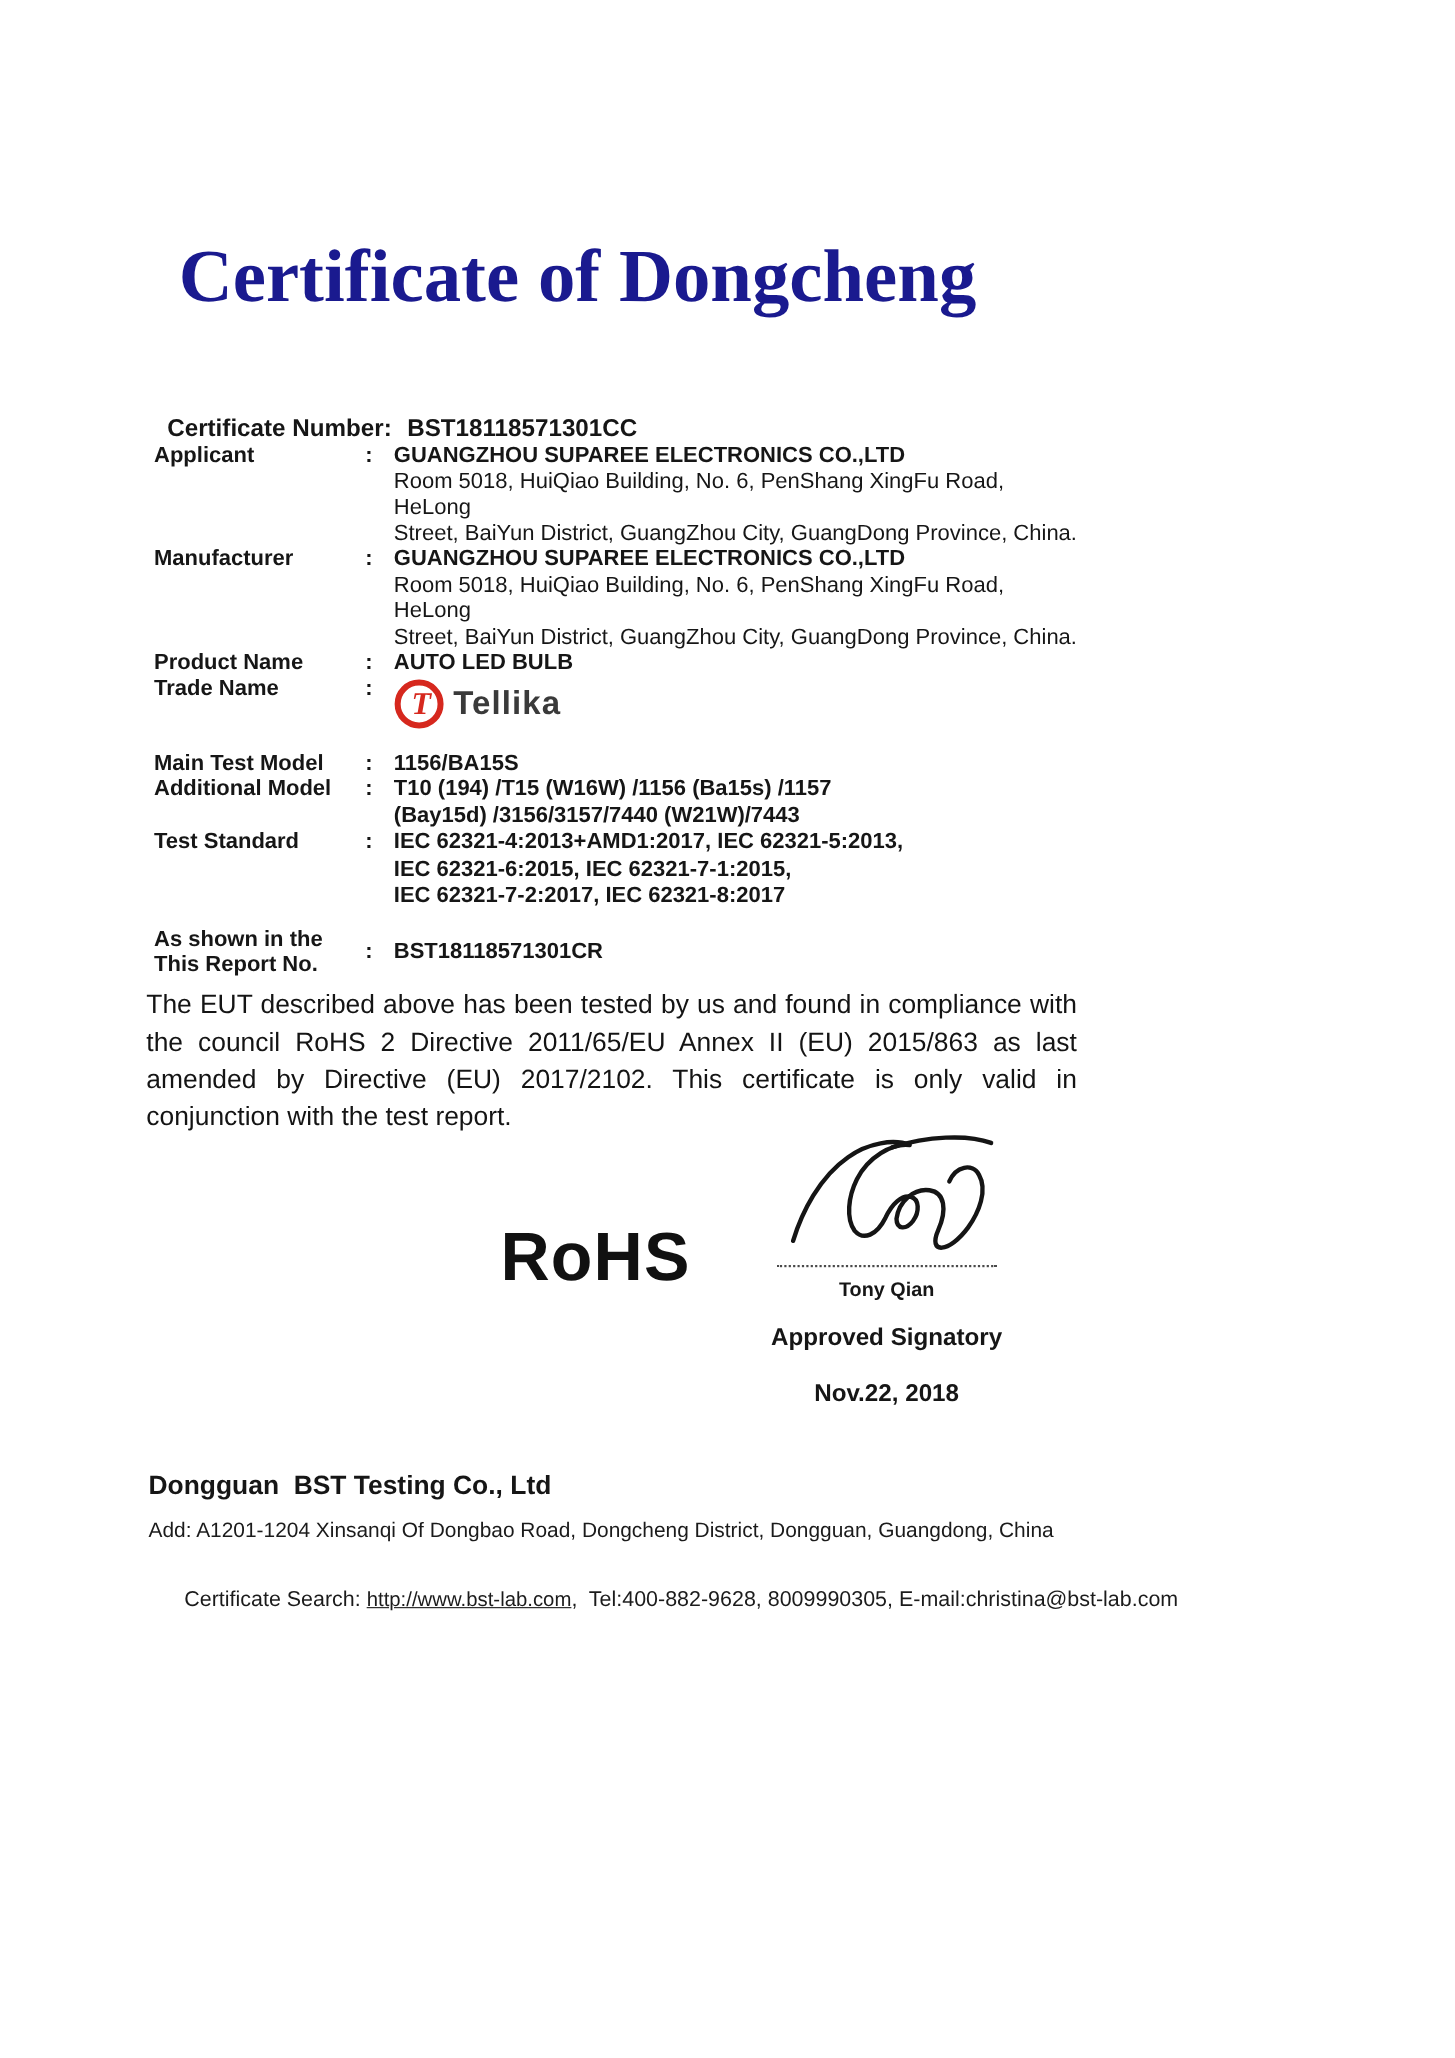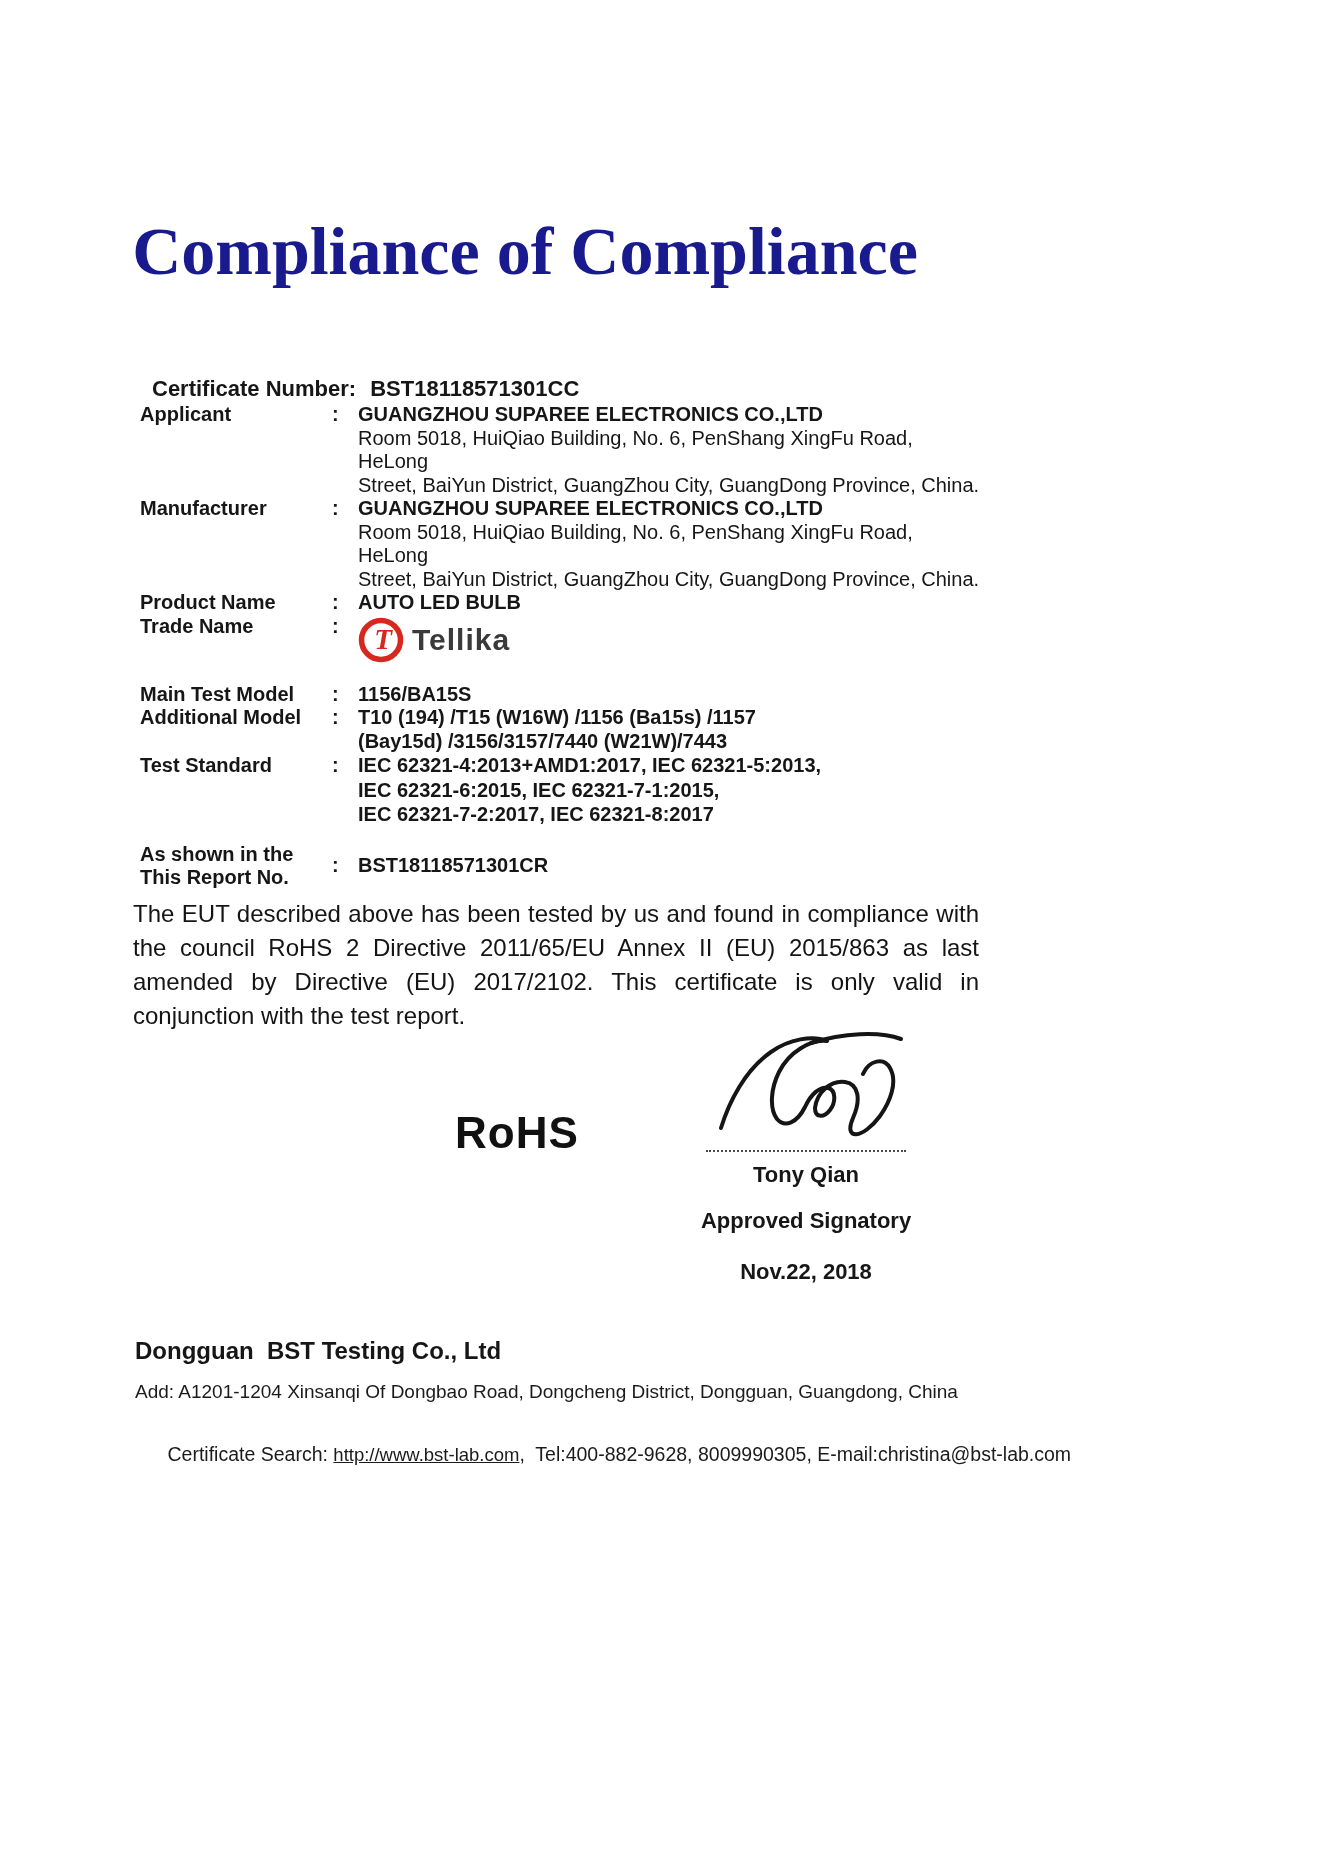--- a/index.html
+++ b/index.html
@@ -54,51 +54,51 @@
   
   .statement {
     position: absolute; top: 897px; left: 133px; width: 846px;
     font-size: 24px; line-height: 34px; text-align: justify;
     color: #141414;
   }
 
   
   .rohs {
     position: absolute; top: 1108px; left: 455px;
-    font-size: 44px; font-weight: bold; letter-spacing: 1px; color: #111;
+    font-size: 62px; font-weight: bold; letter-spacing: 1px; color: #111;
   }
   .sig-block {
     position: absolute; top: 1030px; left: 682px; width: 248px;
     text-align: center;
   }
   .sig-svg { display: block; margin: 0 auto; }
   .sig-line {
     width: 200px; margin: 2px auto 10px auto;
     border-bottom: 2.5px dotted #4a4a4a; height: 1px;
   }
-  .sig-name { font-size: 22px; font-weight: bold; margin-top: 10px; }
+  .sig-name { font-size: 18px; font-weight: bold; margin-top: 10px; }
   .sig-role { font-size: 22px; font-weight: bold; margin-top: 20px; }
   .sig-date { font-size: 22px; font-weight: bold; margin-top: 25px; }
 
   
   .footer { position: absolute; top: 1337px; left: 135px; right: 120px; }
   .footer-company { font-size: 24px; font-weight: bold; white-space: pre-wrap; }
   .footer-address { font-size: 19px; margin-top: 16px; color: #1b1b1b; }
   .footer-search { font-size: 19.5px; margin-top: 17px; color: #1b1b1b; white-space: pre-wrap; }
   .footer-search .url {
     text-decoration: underline; color: #1b1b1b; cursor: pointer;
     font-size: 18.5px;
   }
 </style>
 </head>
 <body>
 
 <div class="page">
 
-  <div class="title">Compliance of Compliance</div>
+  <div class="title">Certificate of Dongcheng</div>
 
   <div class="cert-line">
     <span>Certificate Number:</span><span class="num">BST18118571301CC</span>
   </div>
 
   <div class="fields">
 
     <div class="field-row">
       <div class="f-label">Applicant</div>
       <div class="f-colon">:</div>

